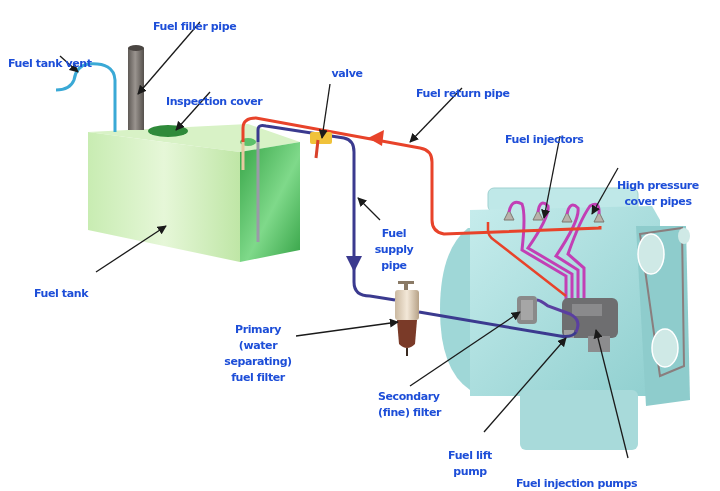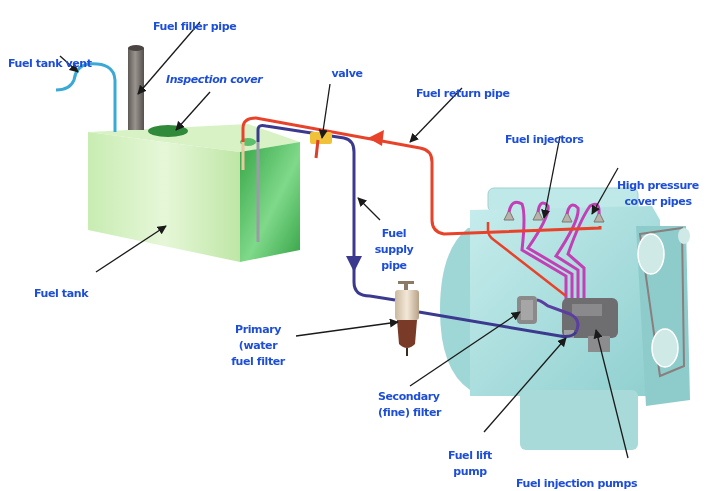--- a/index.html
+++ b/index.html
@@ -130,21 +130,21 @@
     <line x1="96" y1="272" x2="166" y2="226" marker-end="url(#arrow)"></line>
     <line x1="296" y1="336" x2="398" y2="322" marker-end="url(#arrow)"></line>
     <line x1="410" y1="386" x2="520" y2="312" marker-end="url(#arrow)"></line>
     <line x1="484" y1="432" x2="566" y2="338" marker-end="url(#arrow)"></line>
     <line x1="628" y1="458" x2="596" y2="330" marker-end="url(#arrow)"></line>
   </g>
 </svg>
 
 <div class="lbl" style="left:153px; top:5px;">Fuel filler pipe</div>
 <div class="lbl" style="left:8px; top:42px;">Fuel tank vent</div>
-<div class="lbl" style="left:166px; top:58px;font-style:italic;">Inspection cover</div>
+<div class="lbl" style="left:166px; top:80px;">Inspection cover</div>
 
 <div class="lbl c" style="left:292px; top:52px; width:110px;">
   <div>valve</div>
 </div>
 
 <div class="lbl" style="left:416px; top:72px;">Fuel return pipe</div>
 <div class="lbl" style="left:505px; top:118px;">Fuel injectors</div>
 
 <div class="lbl c" style="left:600px; top:164px; width:116px;">
   <div>High pressure</div>
@@ -155,20 +155,21 @@
   <div>Fuel</div>
   <div>supply</div>
   <div>pipe</div>
 </div>
 
 <div class="lbl" style="left:34px; top:272px;">Fuel tank</div>
 
 <div class="lbl c" style="left:210px; top:308px; width:96px;">
   <div>Primary</div>
   <div>(water</div>
+  <div>separating)</div>
   <div>fuel filter</div>
 </div>
 
 <div class="lbl" style="left:378px; top:375px;">
   <div>Secondary</div>
   <div>(fine) filter</div>
 </div>
 
 <div class="lbl c" style="left:430px; top:434px; width:80px;">
   <div>Fuel lift</div>

